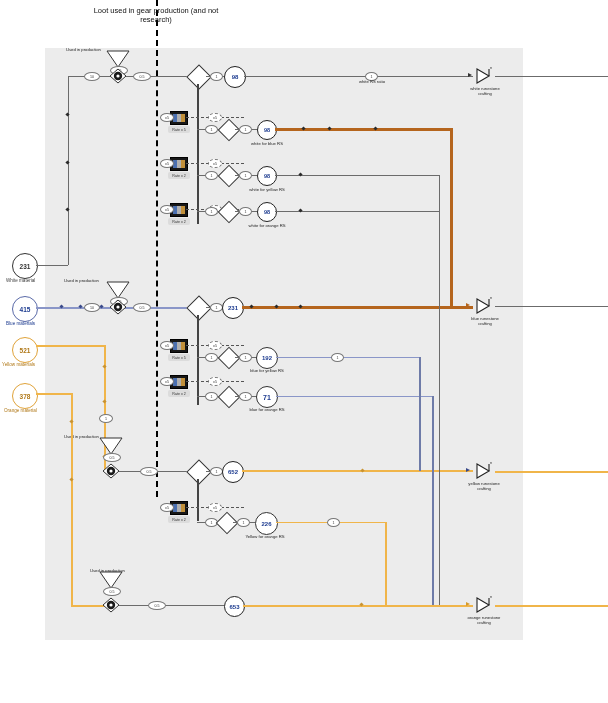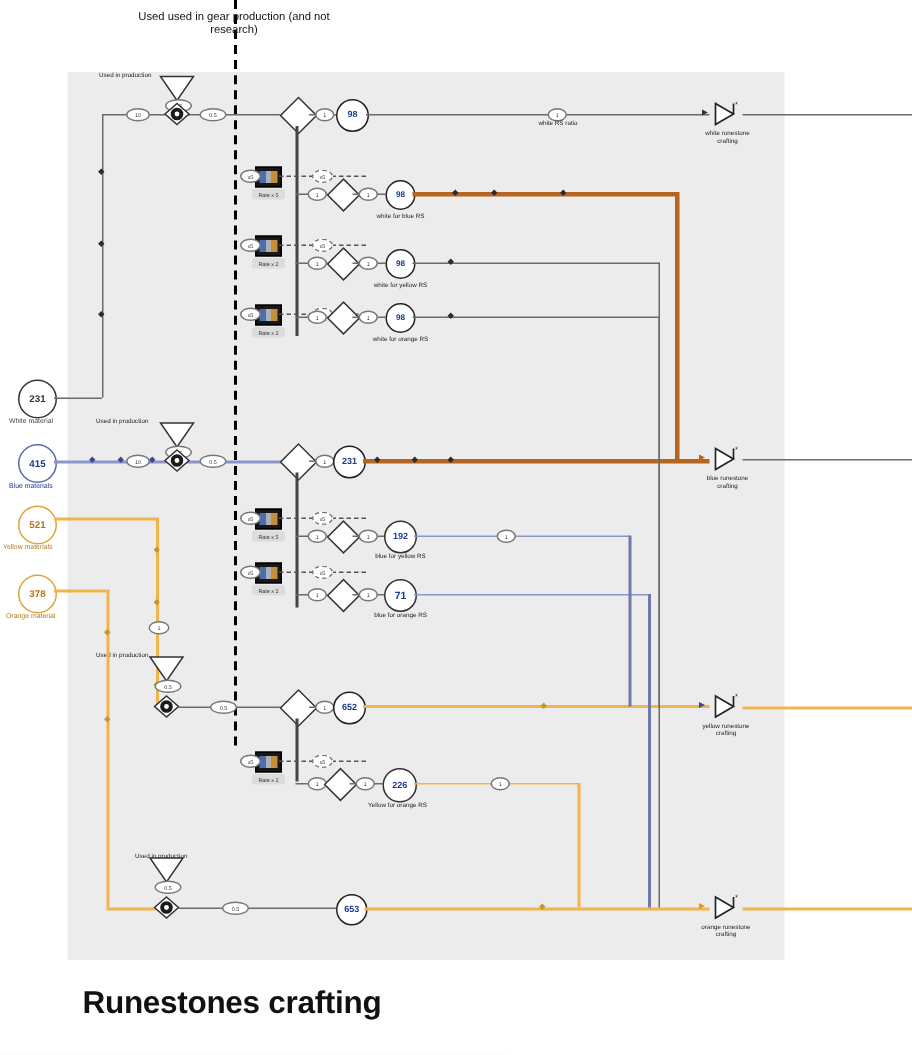--- a/index.html
+++ b/index.html
@@ -151,21 +151,21 @@
 </style>
 </head>
 <body>
 
 <div id="canvas">
 
   <div class="panel" style="left:45px; top:48px; width:478px; height:592px;"></div>
 
   <div class="divider-dashed" style="left:156px; top:0px; height:497px;"></div>
 
-  <div class="note" style="left:78px; top:6px; width:156px;">Used used in gear production (and not research)</div>
+  <div class="note" style="left:78px; top:6px; width:156px;">Loot used in gear production (and not research)</div>
 
   <div class="node-circle" style="left:12px; top:253px; width:24px; height:24px; color:#333;">
     <span>231</span>
   </div>
   <div class="src-label" style="left:6px; top:278px; width:48px; color:#444;">White material</div>
 
   <div class="node-circle src" style="left:12px; top:296px; width:24px; height:24px;">
     <span>415</span>
   </div>
   <div class="src-label" style="left:6px; top:321px; width:48px; color:#1b3a8f;">Blue materials</div>
@@ -583,15 +583,14 @@
       <polygon points="4,3 4,17 16,10" fill="#ffffff" stroke="#222" stroke-width="1.1"></polygon>
       <line x1="16" y1="10" x2="16" y2="3" stroke="#222" stroke-width="1.1"></line>
       <text x="17" y="5" font-size="5" fill="#222" font-family="Liberation Sans, sans-serif">*</text>
     </svg>
   </div>
   <div class="tiny-label" style="left:453px; top:615px; width:62px;">orange runestone
 crafting</div>
   <div class="arrowhead yellow" style="left:466px; top:602px;"></div>
   <div class="wire h yellow" style="left:495px; top:605px; width:113px; height:1.5px;"></div>
 
-  <div class="title" style="left:55px; top:657px;">Runestones crafting</div>
 
 </div>
 
 </body></html>

